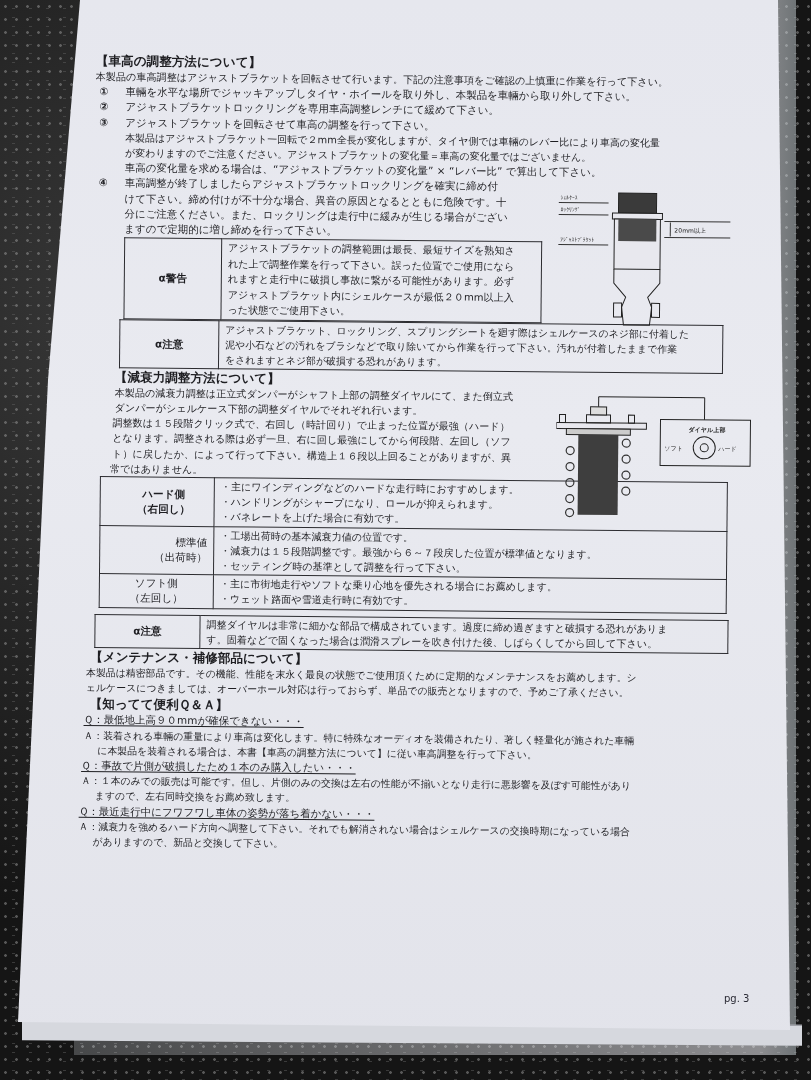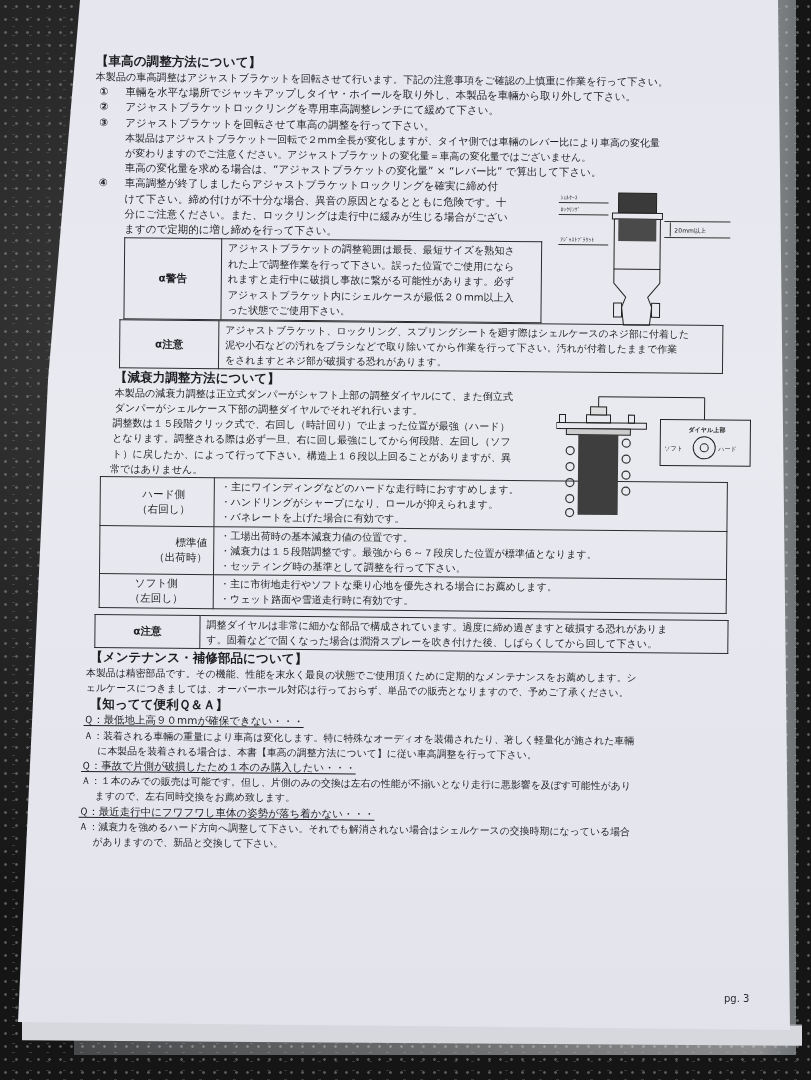--- a/index.html
+++ b/index.html
@@ -160,21 +160,21 @@
       <text x="132" y="38" font-size="6" font-weight="bold" fill="#222">ダイヤル上部</text>
       <circle cx="148" cy="54" r="11" fill="none" stroke="#222"></circle>
       <circle cx="148" cy="54" r="4" fill="none" stroke="#222"></circle>
       <text x="108" y="57" font-size="6" fill="#222">ソフト</text>
       <text x="162" y="57" font-size="6" fill="#222">ハード</text>
     </svg>
 
     <table class="tbl" style="width:628px; margin-left:8px;">
       <tbody>
           <tr>
-        <td class="label" style="width:88px; font-weight:normal;padding-left:19px;">
+        <td class="label" style="width:88px; font-weight:bold;padding-left:19px;">
           <div>ハード側</div>
           <div>（右回し）</div>
         </td>
         <td style="font-size:10px;">
           <div>・主にワインディングなどのハードな走行時におすすめします。</div>
           <div>・ハンドリングがシャープになり、ロールが抑えられます。</div>
           <div>・バネレートを上げた場合に有効です。</div>
         </td>
       </tr>
       <tr>

